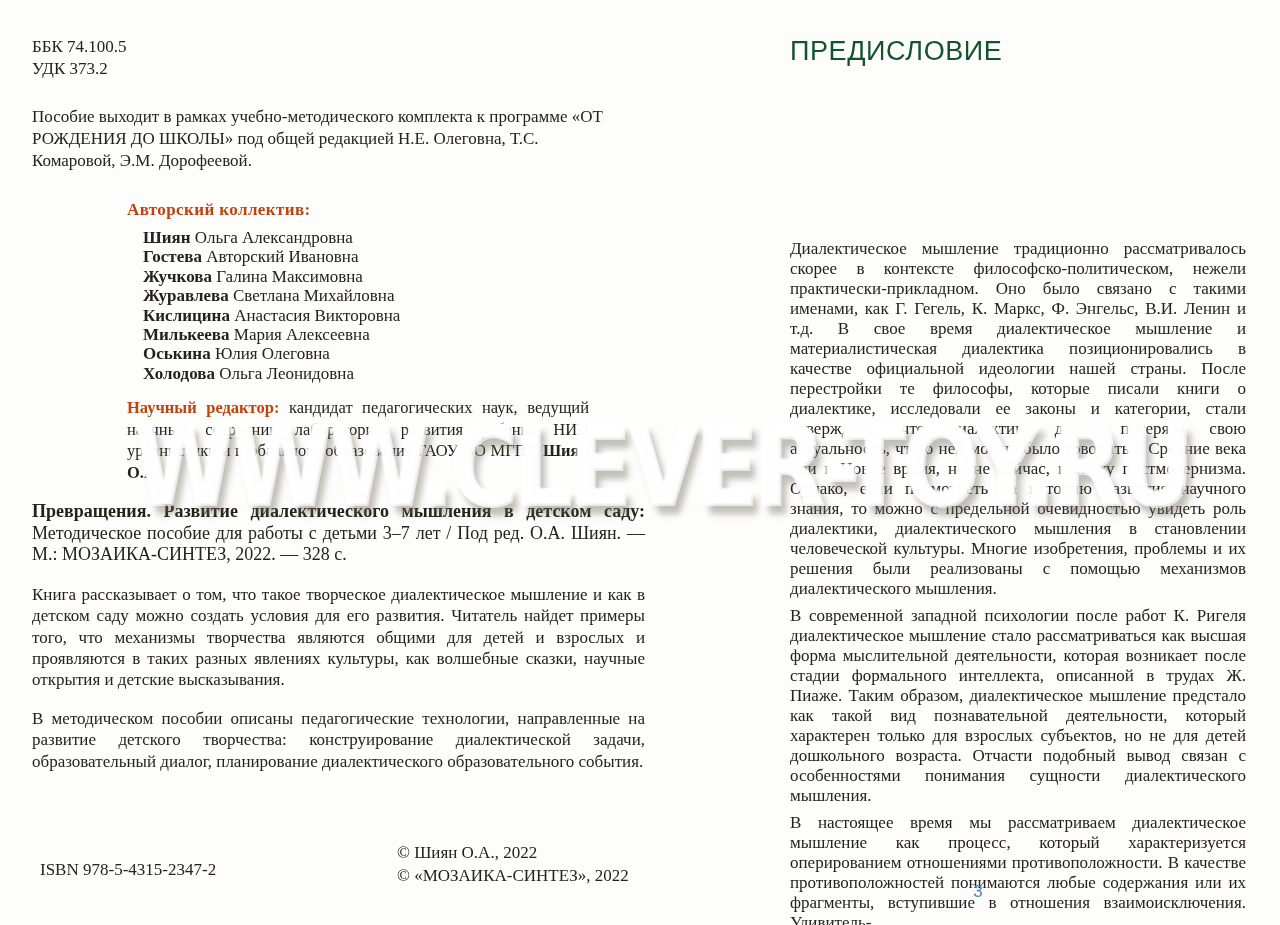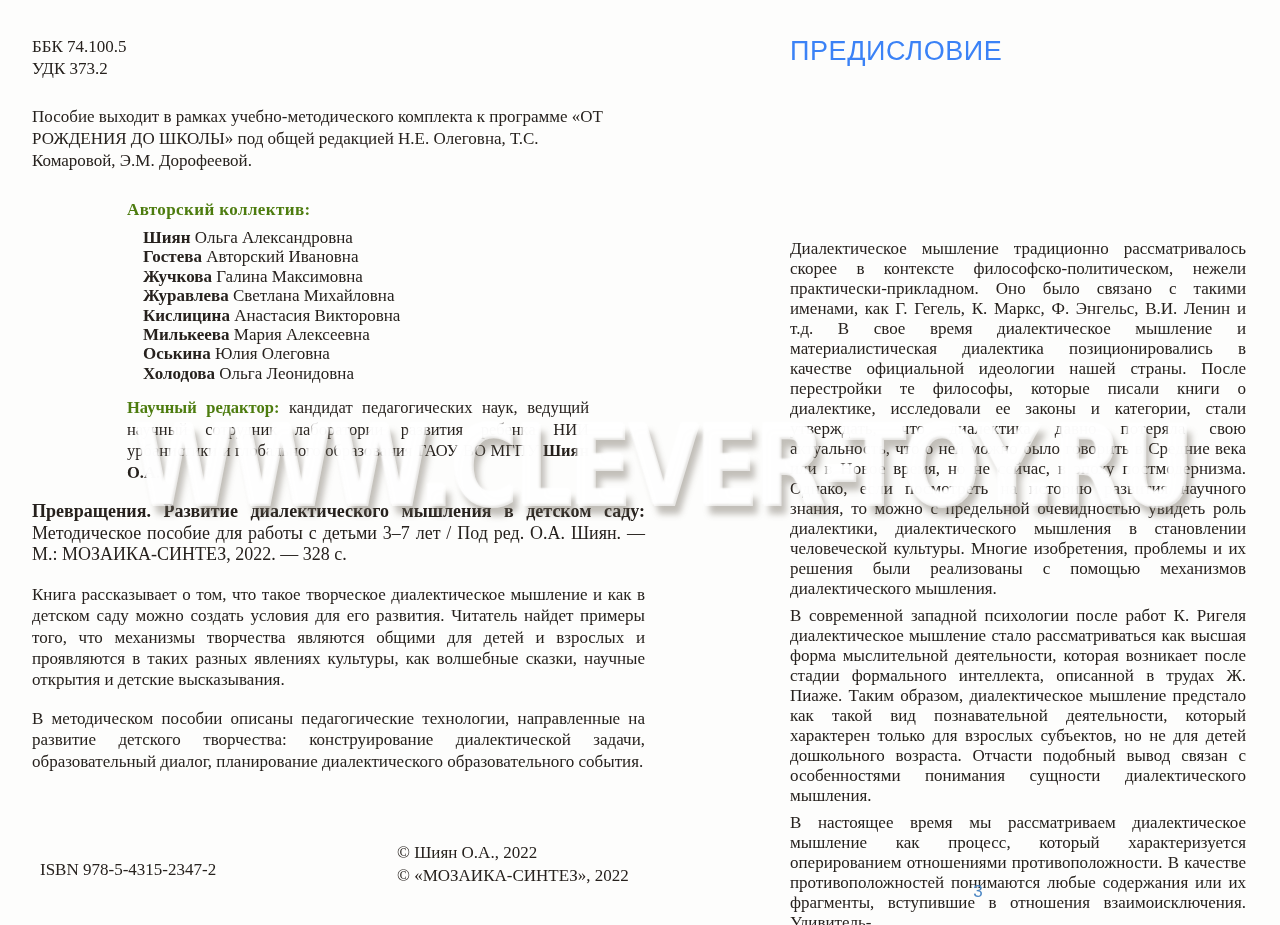--- a/index.html
+++ b/index.html
@@ -23,33 +23,33 @@
   .biblio-title { font-weight:bold; }
   .annot { margin-top:6px; font-size:17px; line-height:21.4px; text-align:justify; }
   .annot.second { margin-top:3px; }
   .isbn { position:absolute; left:40px; top:860px; font-size:17px; }
   .copyright { position:absolute; left:397px; top:841px; font-size:17px; line-height:23px; }
 
   
   .right-page { position:absolute; left:790px; top:36px; width:456px; }
   .preface-title {
     font-family:"Liberation Sans", sans-serif; font-size:27px;
-    letter-spacing:0.6px; color:#3b82f6; font-weight:400;
+    letter-spacing:0.6px; color:#14532d; font-weight:400;
   }
   .preface-body { margin-top:172px; }
   .preface-body p {
     margin:0 0 7px 0; font-size:17px; line-height:20px;
     text-align:justify; hyphens:auto; -webkit-hyphens:auto;
   }
   .page-number {
     position:absolute; left:918px; top:882px; width:120px; text-align:center;
     font-family:"Liberation Sans", sans-serif; font-size:17px; color:#4d87c3;
   }
 
-  .blue { color:#4d7c0f; }
+  .blue { color:#c2410c; }
 
   
   .watermark {
     position:absolute; left:134px; top:402px; z-index:5;
     font-family:"DejaVu Sans", sans-serif; font-weight:bold; font-size:100px;
     letter-spacing:-4px; white-space:nowrap;
     color:rgba(255,255,255,0.62);
     text-shadow:-2px -2px 2px rgba(255,255,255,0.95), 5px 7px 6px rgba(112,105,92,0.42);
     transform:scale(0.92,1.12); transform-origin:left top;
     pointer-events:none; user-select:none;

